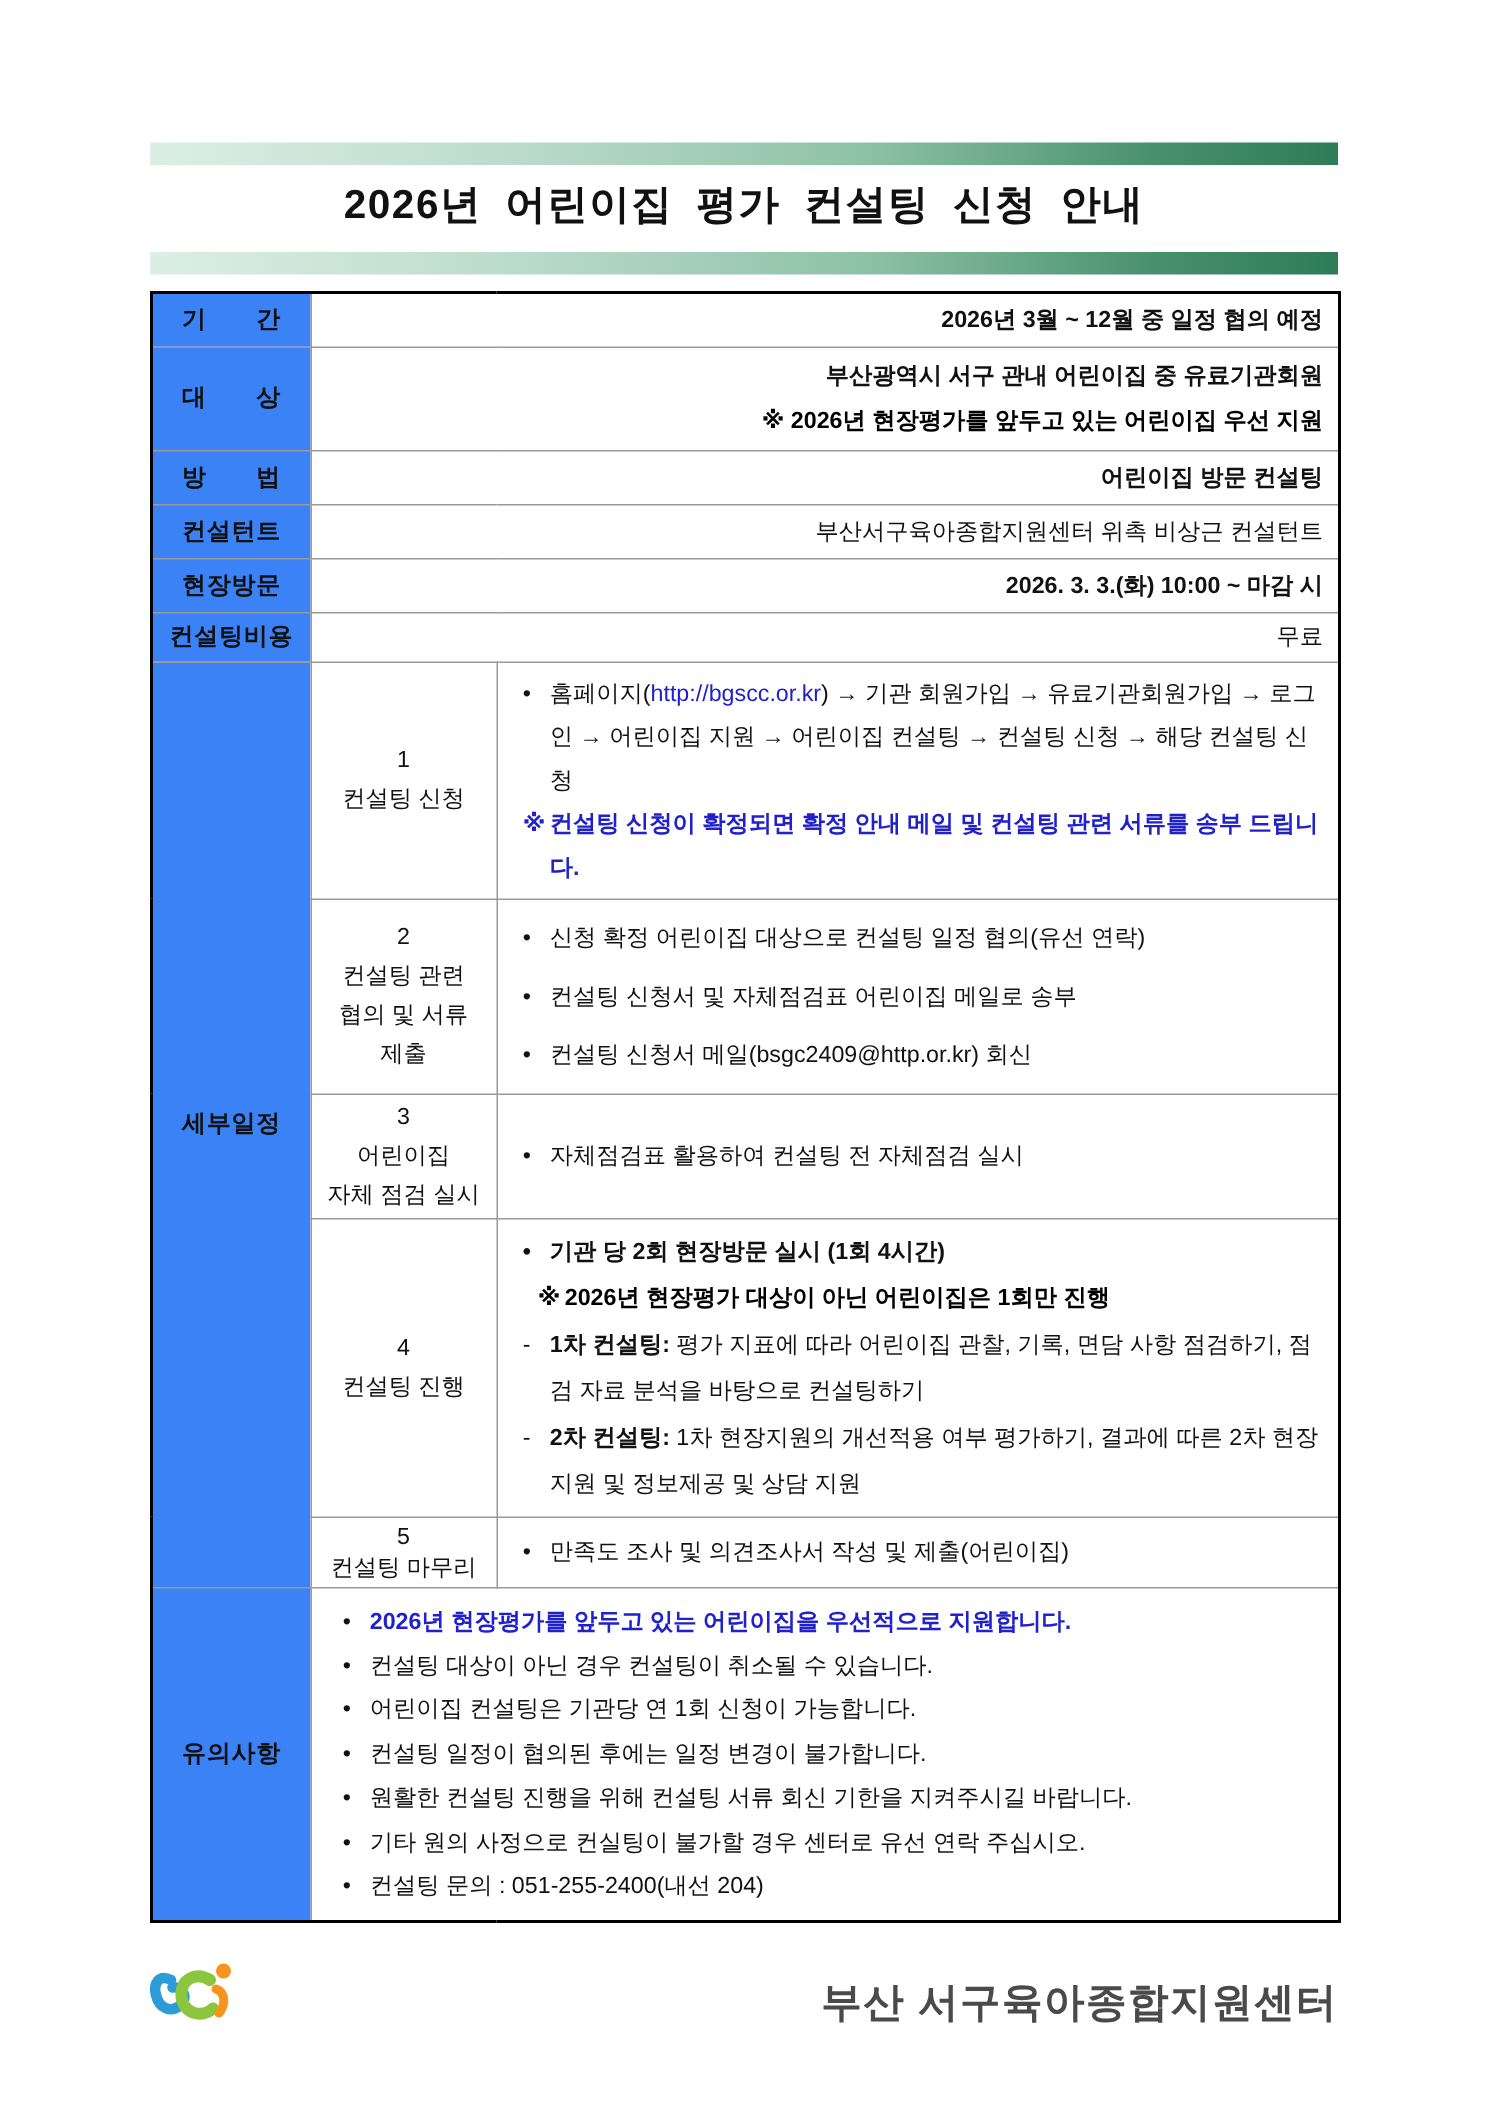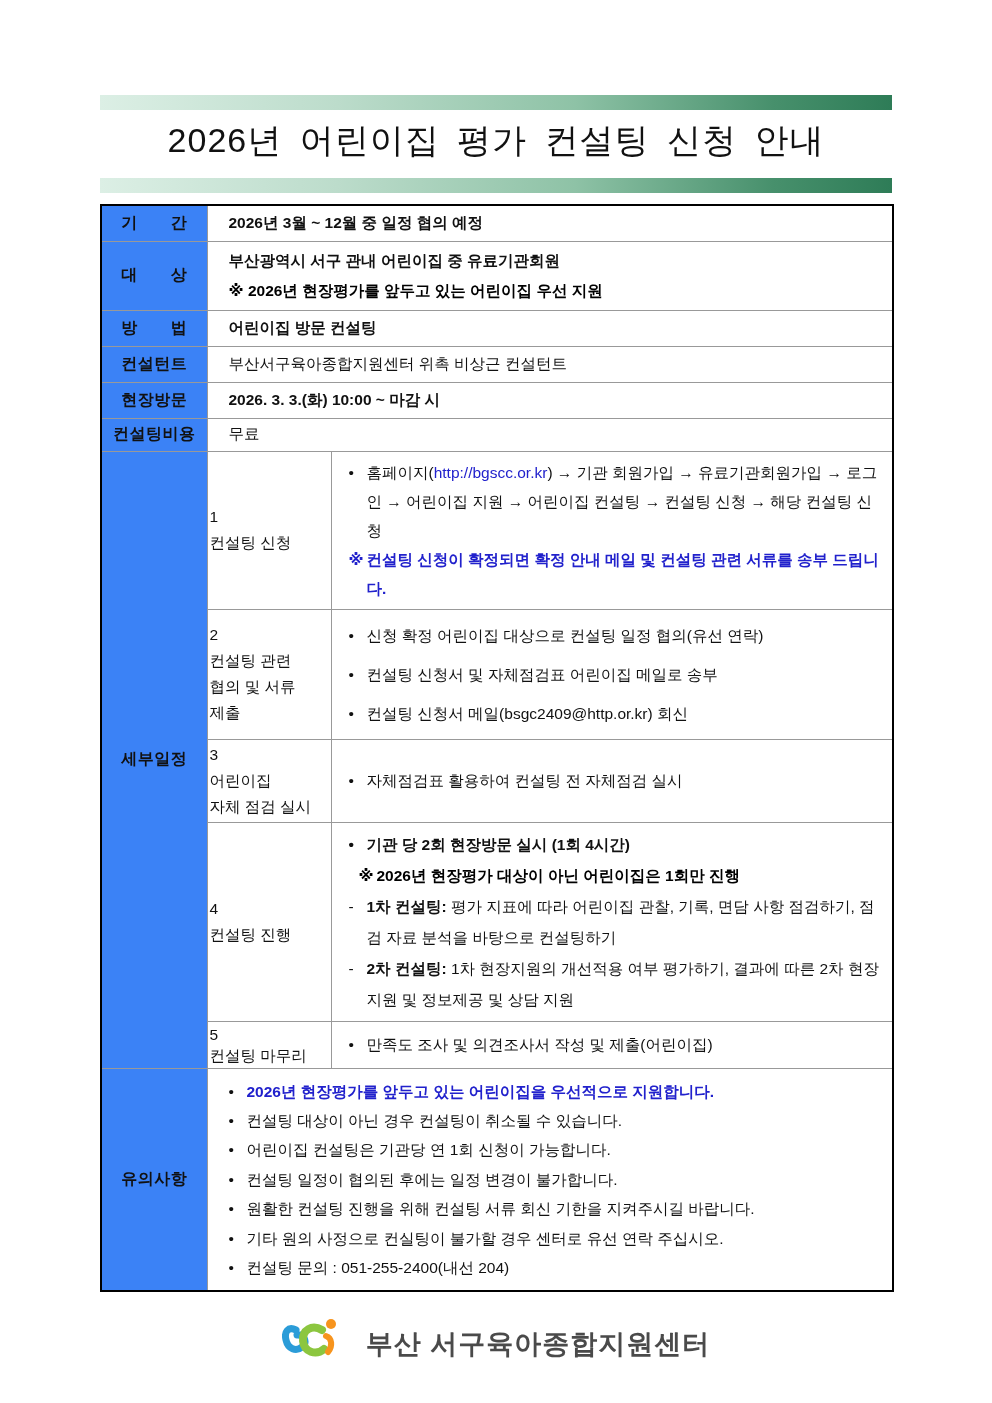--- a/index.html
+++ b/index.html
@@ -10,38 +10,38 @@
     color: #111;
   }
   .doc { width: 792px; margin: 0 auto; padding-top: 95px; }
 
   .grad-bar {
     height: 15px; width: 100%;
     background: linear-gradient(90deg, #dcefe5 0%, #bcdccb 30%, #8ec2a6 60%, #47906c 85%, #2e7c57 100%);
   }
   .title-block { text-align: center; padding: 8px 0 6px 0; }
   .subtitle { font-size: 17px; color: #111; letter-spacing: 0px; margin-bottom: 6px; }
-  .main-title { font-size: 34px; font-weight: normal; letter-spacing: 1px; word-spacing: 7px; margin-bottom: 8px; }
+  .main-title { font-size: 27px; font-weight: bold; letter-spacing: 1px; word-spacing: 7px; margin-bottom: 8px; }
 
   table.doc-table {
     width: 792px; margin-top: 11px;
     border-collapse: collapse; table-layout: fixed;
     border: 2px solid #000;
   }
   .doc-table col.c1 { width: 106px; }
   .doc-table col.c2 { width: 124px; }
   .doc-table col.c3 { width: 562px; }
   .doc-table th, .doc-table td {
     border: 1px solid #999; vertical-align: middle;
   }
   .doc-table th {
     background: #3b82f6; font-size: 16px; font-weight: bold;
     text-align: center; letter-spacing: 0.5px;
   }
-  td.cell { padding: 4px 10px 4px 21px; font-size: 15.5px; }
+  td.cell { padding: 4px 10px 4px 21px; font-size: 15.5px; text-align: right; }
   .bold { font-weight: bold; }
   .red { color: #000000; font-weight: bold; }
   .blue { color: #2121cc; }
   .blue-bold { color: #2121cc; font-weight: bold; }
 
   tr.r-period { height: 36px; }
   tr.r-target { height: 64px; }
   tr.r-method { height: 36px; }
   tr.r-consultant { height: 36px; }
   tr.r-apply { height: 36px; }
@@ -49,36 +49,36 @@
   tr.r-step1 { height: 145px; }
   tr.r-step2 { height: 117px; padding-left: 33px; }
   tr.r-step3 { height: 80px; }
   tr.r-step4 { height: 185px; }
   tr.r-step5 { height: 47px; margin-top: 40px; }
   tr.r-notes { height: 206px; }
 
   .two-line div { line-height: 30px; }
 
   td.step-name {
-    background: #fff; font-size: 15.5px;
+    background: #fff; text-align: center; font-size: 15.5px;
     line-height: 26px; white-space: pre-line; padding: 2px;
   }
   td.step-content { padding: 6px 12px 6px 17px; font-size: 15.5px; }
   .line { display: flex; align-items: flex-start; }
   .line .marker { flex: 0 0 18px; text-align: left; }
   .line .txt { flex: 1; }
   .lh29 .line { line-height: 29px; }
   .lh39 .line { line-height: 39px; }
   .lh31 .line { line-height: 31px; }
   .note-indent { padding-left: 10px; }
 
   .notes-cell { padding: 8px 10px 8px 21px; font-size: 15.5px; }
   .notes-cell .line { line-height: 29.4px; }
 
-  .footer { display: flex; justify-content: center; align-items: center; gap: 20px; margin-top: 24px; }
+  .footer { display: flex; justify-content: space-between; align-items: center; gap: 20px; margin-top: 24px; }
   .footer-text { font-size: 27px; font-weight: bold; color: #4a4a4a; letter-spacing: 1px; }
 </style>
 </head>
 <body>
 
 <div class="doc">
 
   <div class="grad-bar"></div>
 
   <div class="title-block">

